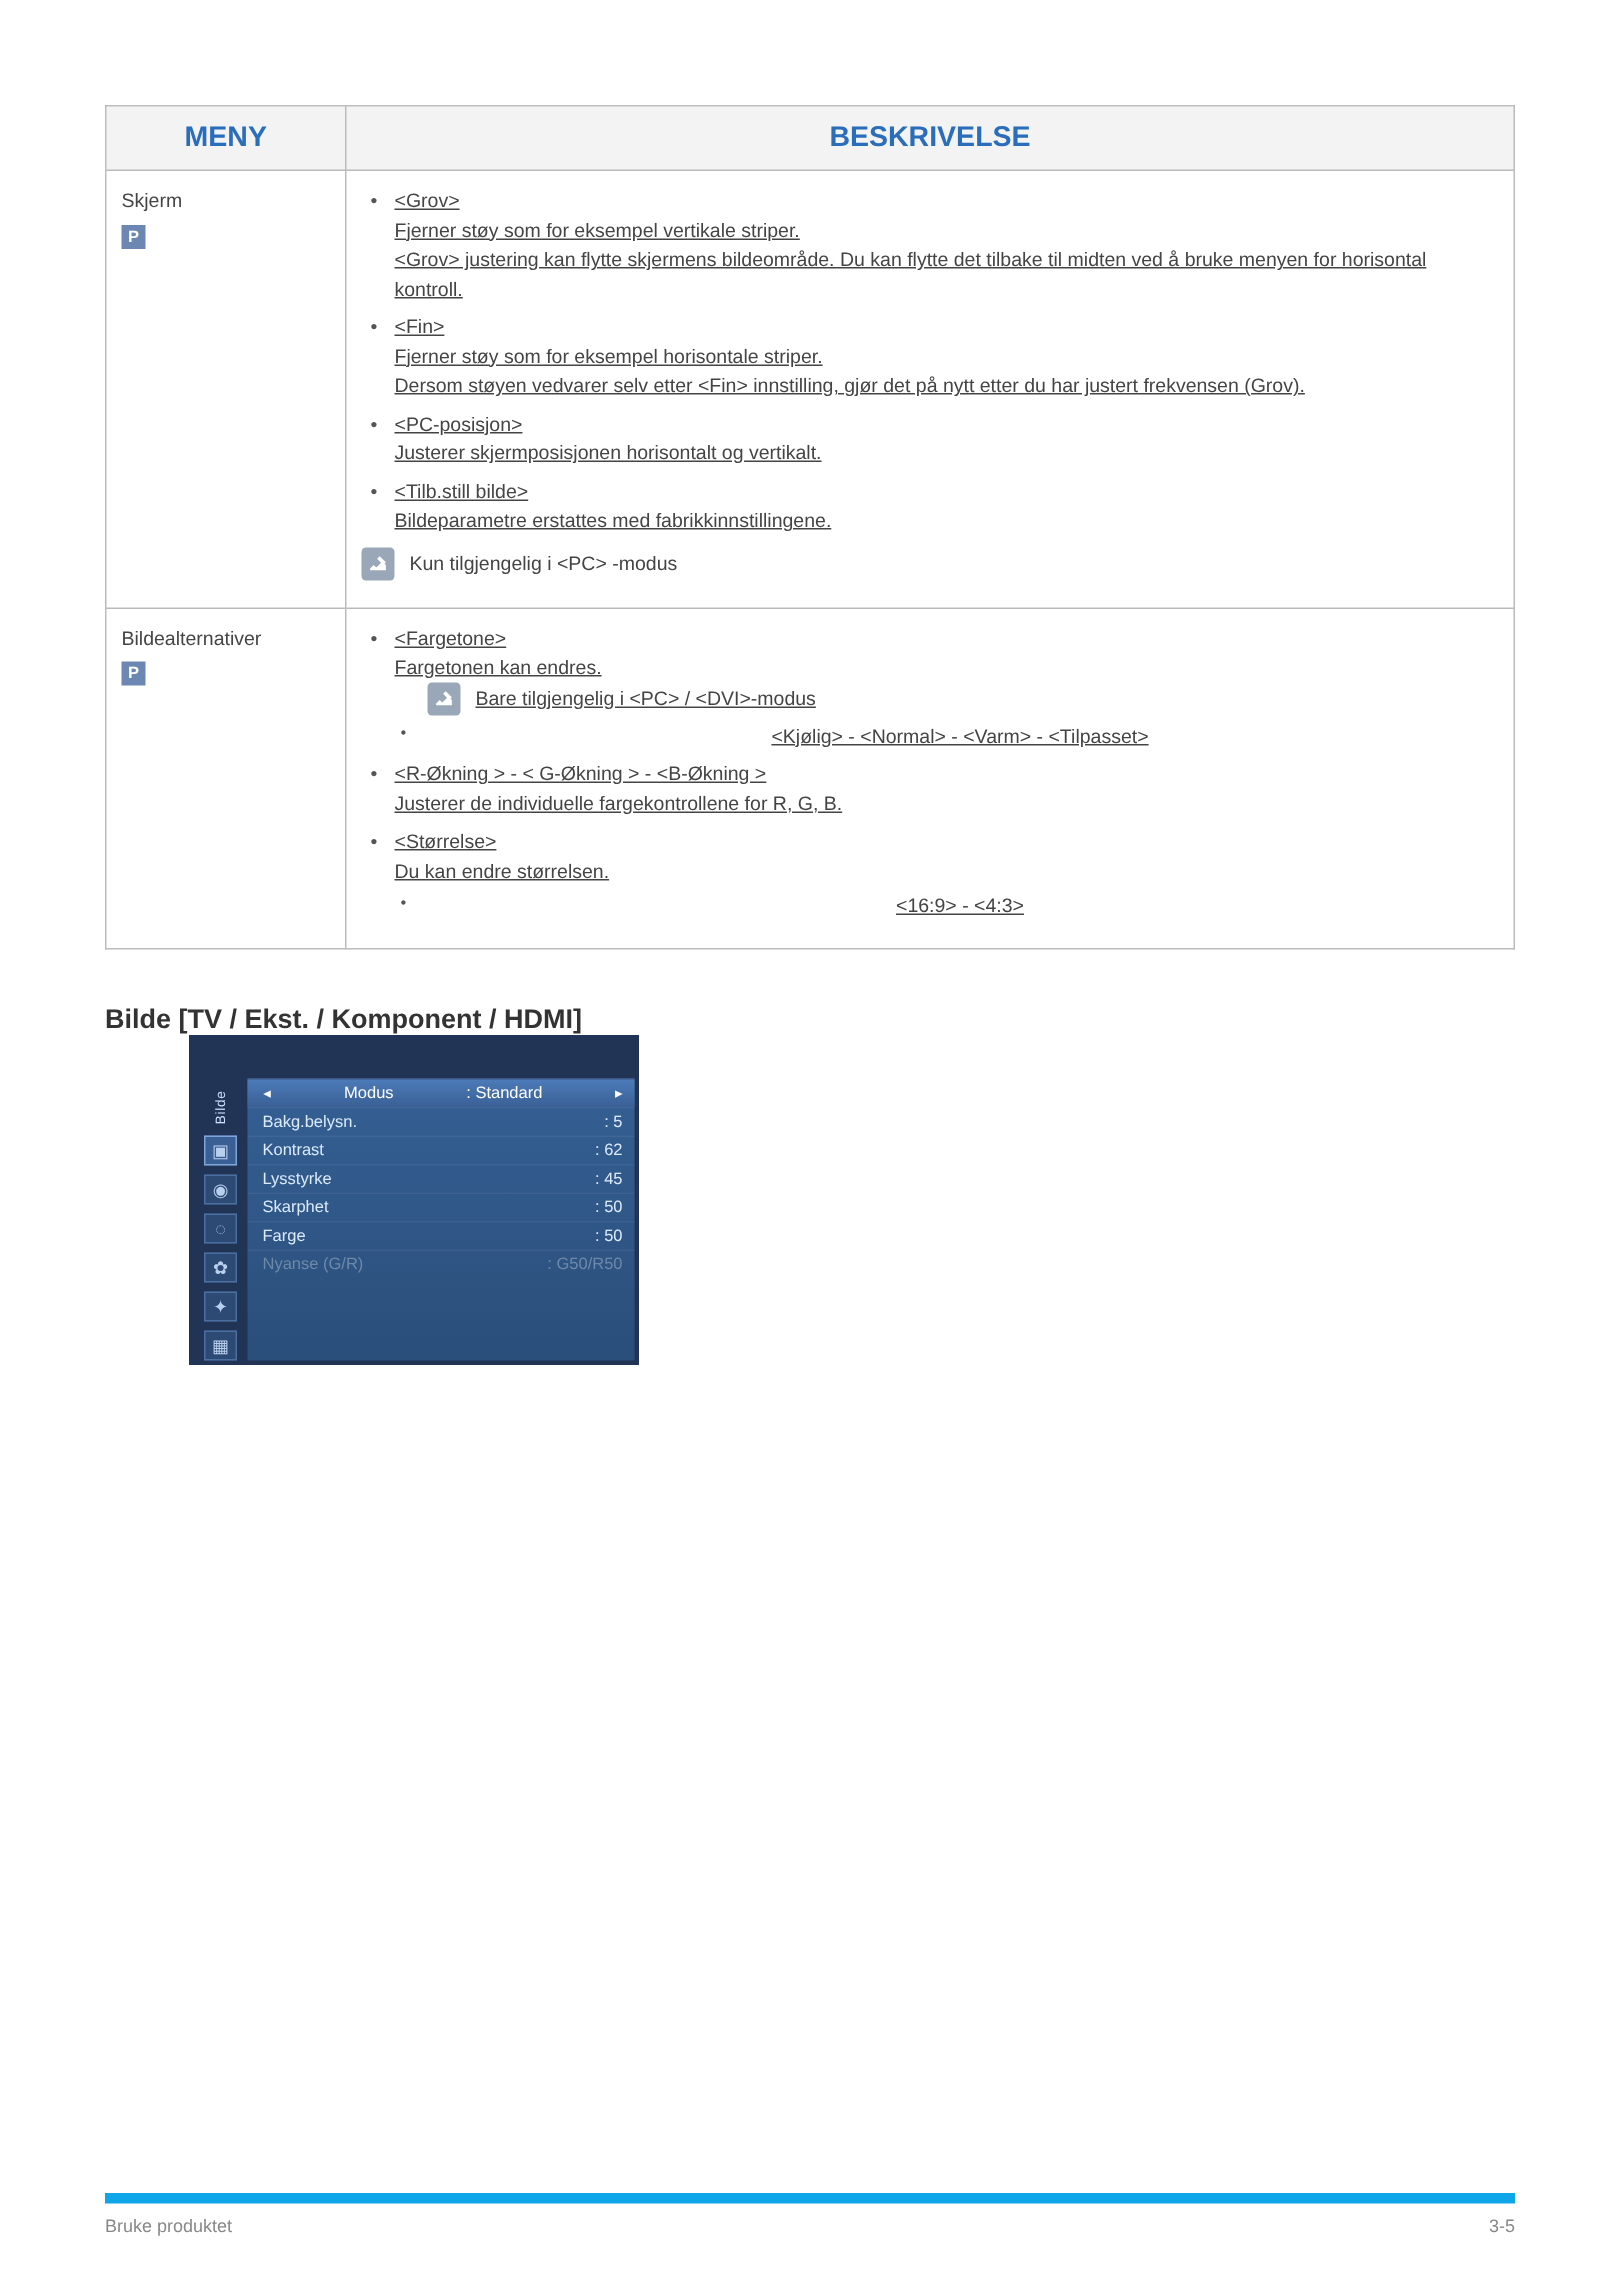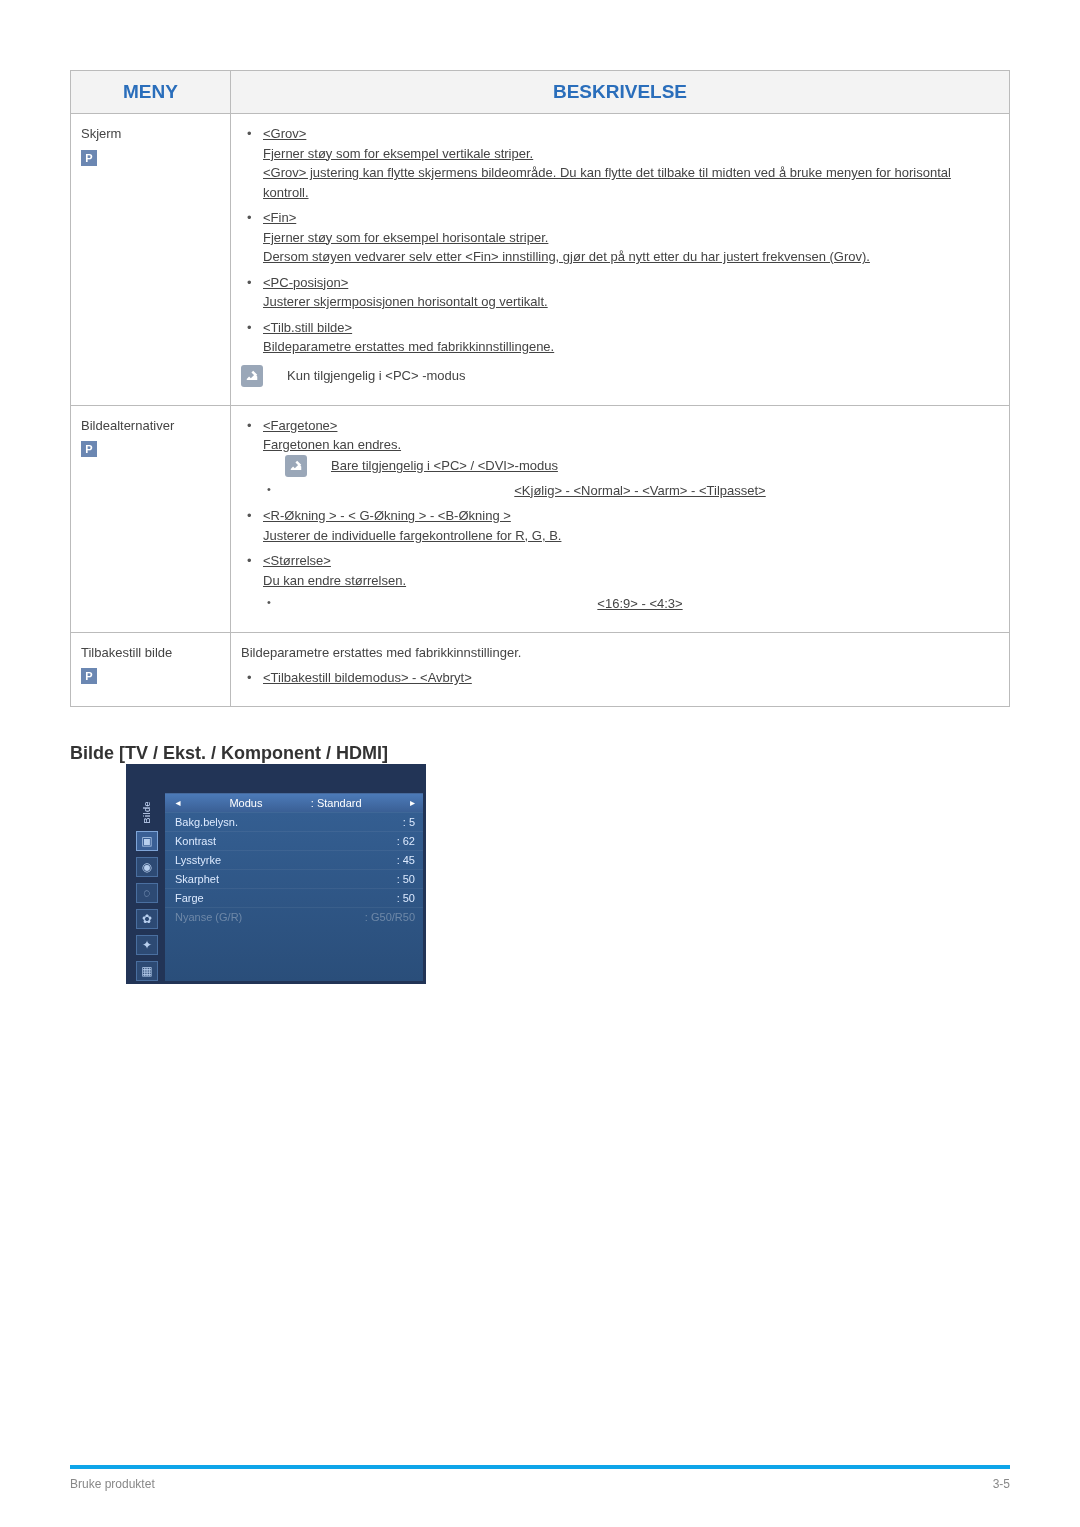--- a/index.html
+++ b/index.html
@@ -61,21 +61,21 @@
       content: "•";
       position: absolute;
       left: 4px;
       top: 0;
       color: #555;
       font-size: 11px;
     }
     .note-row {
       display: flex;
       align-items: center;
-      gap: 24px;
+      gap: 10px;
       margin-top: 8px;
       margin-bottom: 6px;
       padding-left: 0;
     }
     .note-icon {
       width: 22px;
       height: 22px;
       background: #9aa7b8;
       border-radius: 3px;
       display: flex;
@@ -150,21 +150,21 @@
     .osd-row.selected .arrow, .osd-row.selected .arrow-r { color:#fff; }
     .footer {
       position: fixed;
       bottom: 36px;
       left: 70px;
       right: 70px;
       display: flex;
       justify-content: space-between;
       font-size: 12px;
       color: #888;
-      border-top: 4px solid #0ea5e9;
+      border-top: 7px solid #0ea5e9;
       padding-top: 8px;
     }
   </style>
 </head>
 <body>
 
 <table class="main-table">
   <thead>
     <tr>
       <th class="col-meny">MENY</th>
@@ -240,32 +240,20 @@
             <div>&lt;Størrelse&gt;</div>
             <div>Du kan endre størrelsen.</div>
             <ul class="sub-list">
               <li>&lt;16:9&gt; - &lt;4:3&gt;</li>
             </ul>
           </li>
         </ul>
       </td>
     </tr>
 
-    <tr>
-      <td class="col-meny">
-        <div>Tilbakestill bilde</div>
-        <div class="p-icon">P</div>
-      </td>
-      <td>
-        <div>Bildeparametre erstattes med fabrikkinnstillinger.</div>
-        <ul class="desc-list" style="margin-top:6px;">
-          <li>&lt;Tilbakestill bildemodus&gt; - &lt;Avbryt&gt;</li>
-        </ul>
-      </td>
-    </tr>
   </tbody>
 </table>
 
 <h2 class="section-heading">Bilde [TV / Ekst. / Komponent / HDMI]</h2>
 
 <div class="osd-wrap">
   <div class="osd">
     <div class="osd-top">
       <div class="osd-side osd-side-top" style="height:26px;"></div>
       <div style="flex:1;"></div>

